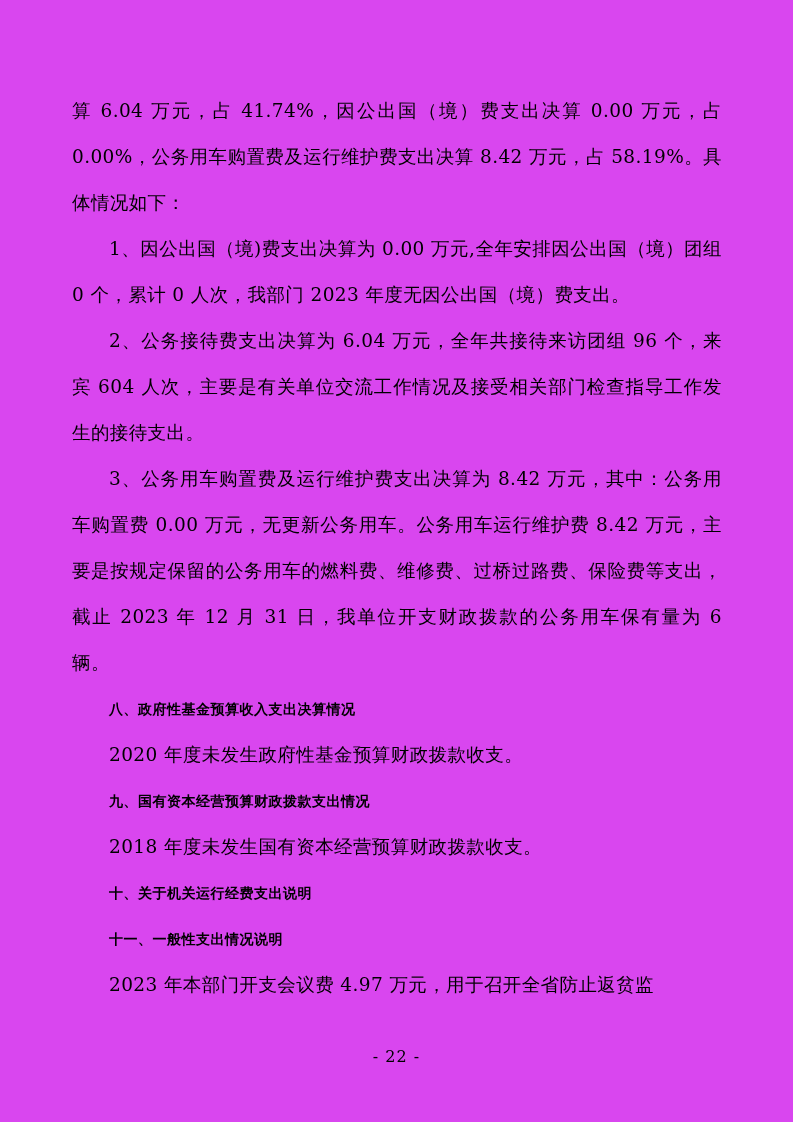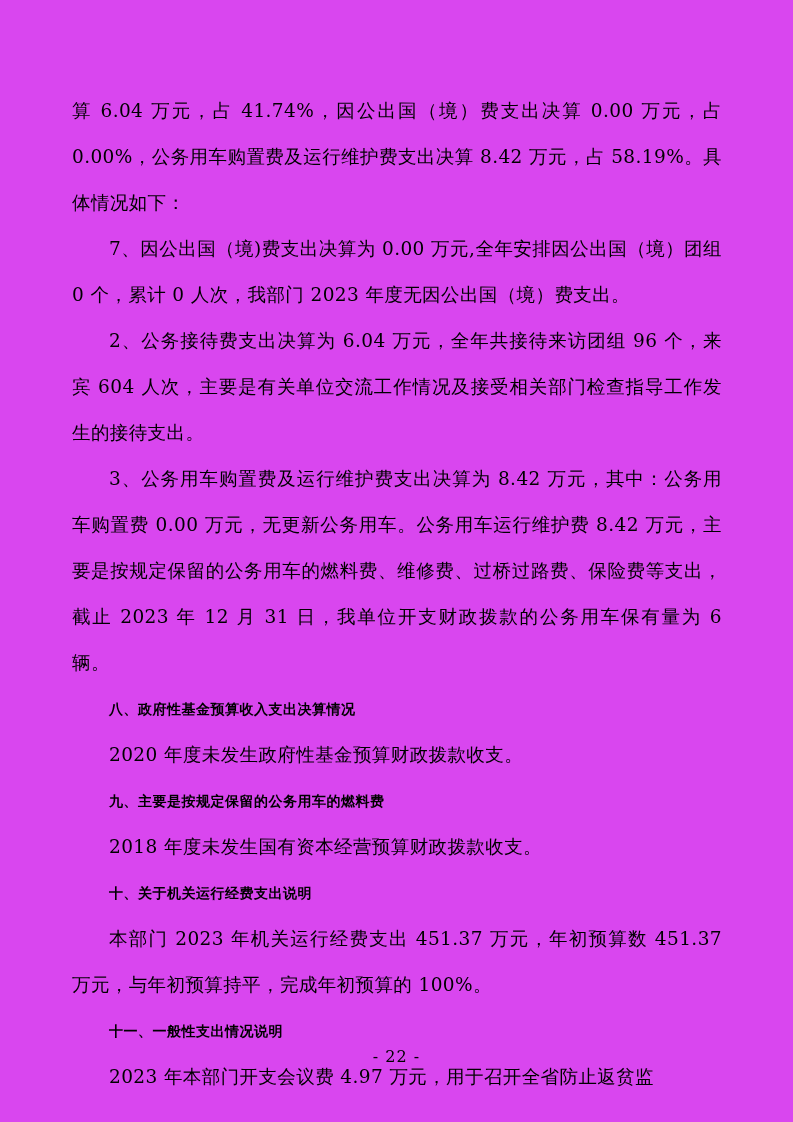--- a/index.html
+++ b/index.html
@@ -58,34 +58,33 @@
   }
 </style>
 </head>
 <body>
 
 <div class="page">
   <div class="content">
 
     <p class="body-par">算 6.04 万元，占 41.74%，因公出国（境）费支出决算 0.00 万元，占 0.00%，公务用车购置费及运行维护费支出决算 8.42 万元，占 58.19%。具体情况如下：</p>
 
-    <p class="body-par indent">7、因公出国（境)费支出决算为 0.00 万元,全年安排因公出国（境）团组 0 个，累计 0 人次，我部门 2023 年度无因公出国（境）费支出。</p>
+    <p class="body-par indent">1、因公出国（境)费支出决算为 0.00 万元,全年安排因公出国（境）团组 0 个，累计 0 人次，我部门 2023 年度无因公出国（境）费支出。</p>
 
     <p class="body-par indent">2、公务接待费支出决算为 6.04 万元，全年共接待来访团组 96 个，来宾 604 人次，主要是有关单位交流工作情况及接受相关部门检查指导工作发生的接待支出。</p>
 
     <p class="body-par indent">3、公务用车购置费及运行维护费支出决算为 8.42 万元，其中：公务用车购置费 0.00 万元，无更新公务用车。公务用车运行维护费 8.42 万元，主要是按规定保留的公务用车的燃料费、维修费、过桥过路费、保险费等支出，截止 2023 年 12 月 31 日，我单位开支财政拨款的公务用车保有量为 6 辆。</p>
 
     <h2 class="section-head">八、政府性基金预算收入支出决算情况</h2>
     <p class="body-par indent">2020 年度未发生政府性基金预算财政拨款收支。</p>
 
-    <h2 class="section-head">九、主要是按规定保留的公务用车的燃料费</h2>
+    <h2 class="section-head">九、国有资本经营预算财政拨款支出情况</h2>
     <p class="body-par indent">2018 年度未发生国有资本经营预算财政拨款收支。</p>
 
     <h2 class="section-head">十、关于机关运行经费支出说明</h2>
-    <p class="body-par indent">本部门 2023 年机关运行经费支出 451.37 万元，年初预算数 451.37 万元，与年初预算持平，完成年初预算的 100%。</p>
 
     <h2 class="section-head">十一、一般性支出情况说明</h2>
     <p class="body-par indent">2023 年本部门开支会议费 4.97 万元，用于召开全省防止返贫监</p>
 
   </div>
 
   <div class="footer">- 22 -</div>
 </div>
 
 </body></html>

